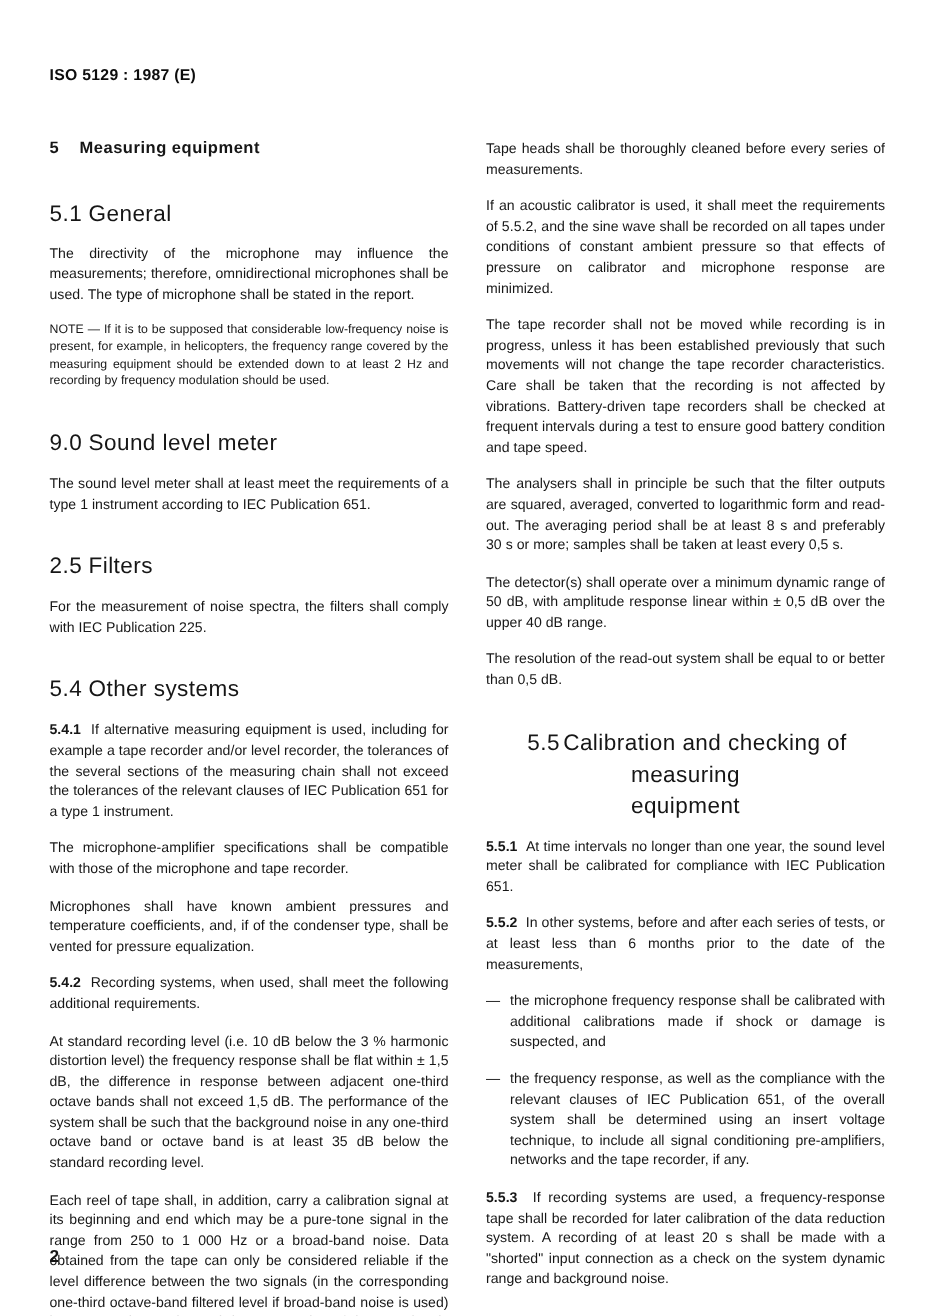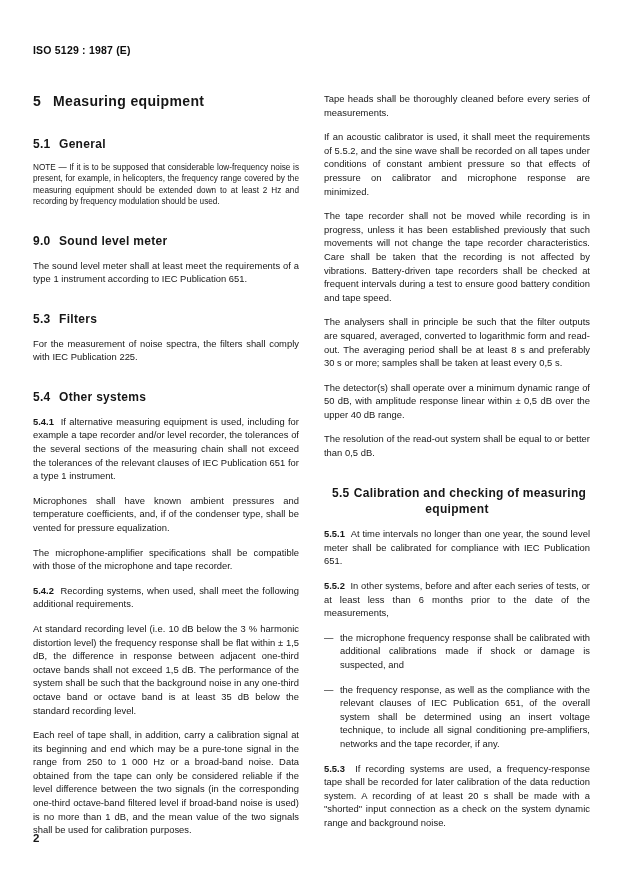--- a/index.html
+++ b/index.html
@@ -37,33 +37,33 @@
     display: flex;
     gap: 25px;
   }
   .col {
     width: 266px;
   }
   .col-left { }
   .col-right { }
 
   h2.sec-h1 {
-    font-size: 14px;
+    font-size: 11px;
     font-weight: bold;
     margin: 0 0 18px 0;
     letter-spacing: 0.35px;
     line-height: 1.35;
   }
   h2.sec-h1 .num {
     display: inline-block;
     width: 20px;
   }
   h3.sec-h2 {
-    font-size: 12px;
-    font-weight: bold;
+    font-size: 15px;
+    font-weight: normal;
     margin: 25px 0 9px 0;
     letter-spacing: 0.3px;
     line-height: 1.4;
   }
   h3.sec-h2 .num {
     display: inline-block;
     width: 26px;
   }
   h3.sec-h2.wrap {
     text-indent: 0;
@@ -113,38 +113,39 @@
 
   <div class="columns">
 
     <div class="col col-left">
 
       <h2 class="sec-h1"><span class="num">5</span><span>Measuring equipment</span></h2>
 
       <h3 class="sec-h2"><span class="num">5.1</span><span>General</span></h3>
 
 
+      <p>The directivity of the microphone may influence the measurements; therefore, omnidirectional microphones shall be used. The type of microphone shall be stated in the report.</p>
 
       <p class="note">NOTE — If it is to be supposed that considerable low-frequency noise is present, for example, in helicopters, the frequency range covered by the measuring equipment should be extended down to at least 2 Hz and recording by frequency modulation should be used.</p>
 
       <h3 class="sec-h2"><span class="num">9.0</span><span>Sound level meter</span></h3>
 
       <p>The sound level meter shall at least meet the requirements of a type 1 instrument according to IEC Publication 651.</p>
 
-      <h3 class="sec-h2"><span class="num">5.3</span><span>Filters</span></h3>
+      <h3 class="sec-h2"><span class="num">2.5</span><span>Filters</span></h3>
 
       <p>For the measurement of noise spectra, the filters shall comply with IEC Publication 225.</p>
 
       <h3 class="sec-h2"><span class="num">5.4</span><span>Other systems</span></h3>
 
       <p><span class="lbl">5.4.1</span>&nbsp;&nbsp;<span>If alternative measuring equipment is used, including for example a tape recorder and/or level recorder, the tolerances of the several sections of the measuring chain shall not exceed the tolerances of the relevant clauses of IEC Publication 651 for a type 1 instrument.</span></p>
 
+      <p>The microphone-amplifier specifications shall be compatible with those of the microphone and tape recorder.</p>
+
       <p>Microphones shall have known ambient pressures and temperature coefficients, and, if of the condenser type, shall be vented for pressure equalization.</p>
-
-      <p>The microphone-amplifier specifications shall be compatible with those of the microphone and tape recorder.</p>
 
       <p><span class="lbl">5.4.2</span>&nbsp;&nbsp;<span>Recording systems, when used, shall meet the following additional requirements.</span></p>
 
       <p>At standard recording level (i.e. 10 dB below the 3 % harmonic distortion level) the frequency response shall be flat within ± 1,5 dB, the difference in response between adjacent one-third octave bands shall not exceed 1,5 dB. The performance of the system shall be such that the background noise in any one-third octave band or octave band is at least 35 dB below the standard recording level.</p>
 
       <p>Each reel of tape shall, in addition, carry a calibration signal at its beginning and end which may be a pure-tone signal in the range from 250 to 1 000 Hz or a broad-band noise. Data obtained from the tape can only be considered reliable if the level difference between the two signals (in the corresponding one-third octave-band filtered level if broad-band noise is used) is no more than 1 dB, and the mean value of the two signals shall be used for calibration purposes.</p>
 
     </div>
 
     <div class="col col-right">

